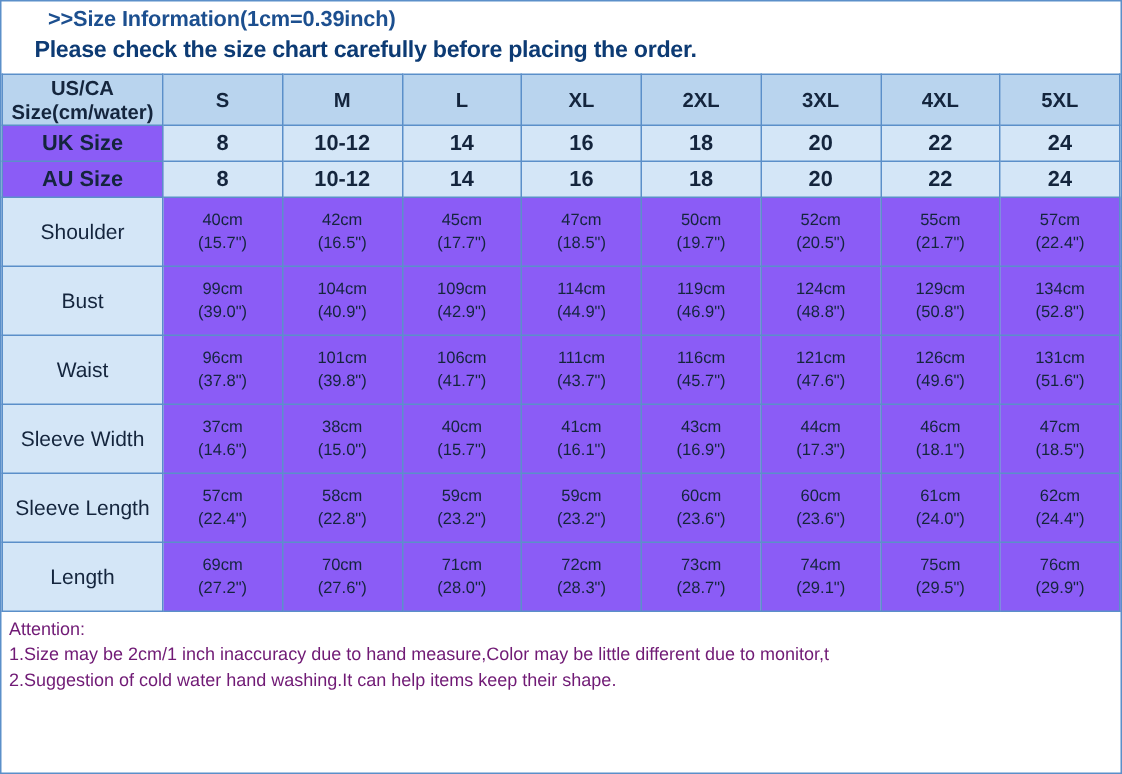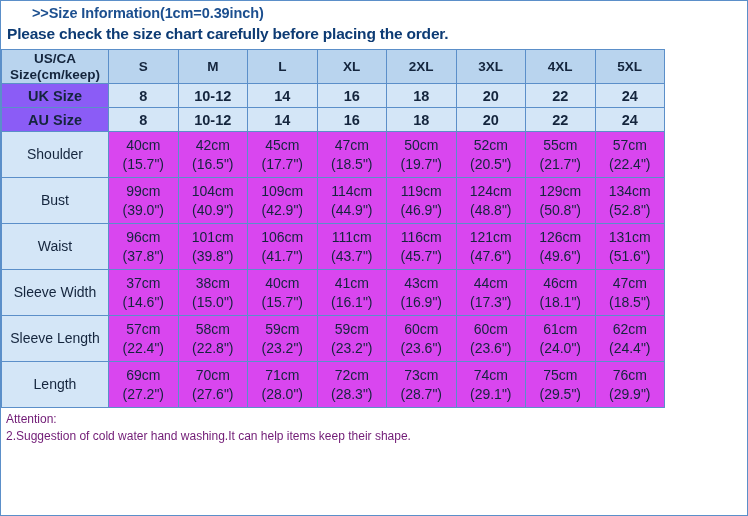--- a/index.html
+++ b/index.html
@@ -23,28 +23,28 @@
   }
   .header-line {
     padding: 4px 6px 2px 6px;
     font-size: 14.5px;
     font-weight: bold;
     color: #1c4f8f;
     letter-spacing: -0.1px;
     margin-left: 25px;
   }
   .subheader-line {
-    padding: 2px 6px 6px 6px;
+    padding: 2px 6px 6px 22px;
     font-size: 15.5px;
     font-weight: bold;
     color: #0d3b74;
     letter-spacing: -0.2px;
   }
   table.size-table {
-    width: 664px;
+    width: 746px;
     border-collapse: collapse;
     table-layout: fixed;
   }
   table.size-table td, table.size-table th {
     border: 1px solid #5b8fc9;
     text-align: center;
     vertical-align: middle;
     font-size: 13.5px;
     color: #14253d;
     padding: 1px 2px;
@@ -70,24 +70,24 @@
   tr.uk td, tr.au td {
     background: #d4e6f7;
     font-weight: bold;
     font-size: 14.5px;
     height: 21px;
   }
   tr.uk td.rowlabel, tr.au td.rowlabel {
     background: #8b5cf6;
   }
   tr.meas td {
-    background: #d946ef;
+    background: #8b5cf6;
     height: 43px;
     line-height: 1.35;
-    font-size: 14px;
+    font-size: 11px;
   }
   tr.meas td.rowlabel {
     background: #d4e6f7;
     font-weight: normal;
     font-size: 14px;
     margin-top: 32px;
   }
   .cm { display: block; }
   .inch { display: block; }
   .attention {
@@ -104,21 +104,21 @@
 <div class="page">
 
   <div class="header-line">&gt;&gt;Size Information(1cm=0.39inch)</div>
   <div class="subheader-line">Please check the size chart carefully before placing the order.</div>
 
   <table class="size-table">
     <thead>
       <tr>
         <th class="corner">
           <span>US/CA</span><br>
-          <span>Size(cm/keep)</span>
+          <span>Size(cm/water)</span>
         </th>
         <th class="size-head">S</th>
         <th class="size-head">M</th>
         <th class="size-head">L</th>
         <th class="size-head">XL</th>
         <th class="size-head">2XL</th>
         <th class="size-head">3XL</th>
         <th class="size-head">4XL</th>
         <th class="size-head">5XL</th>
       </tr>
@@ -360,16 +360,17 @@
         <td>
             <span class="cm">76cm</span>
             <span class="inch">(29.9")</span>
           </td>
       </tr>
     </tbody>
   </table>
 
   <div class="attention">
     <div>Attention:</div>
+    <div>1.Size may be 2cm/1 inch inaccuracy due to hand measure,Color may be little different due to monitor,t</div>
     <div>2.Suggestion of cold water hand washing.It can help items keep their shape.</div>
   </div>
 
 </div>
 
 </body></html>

